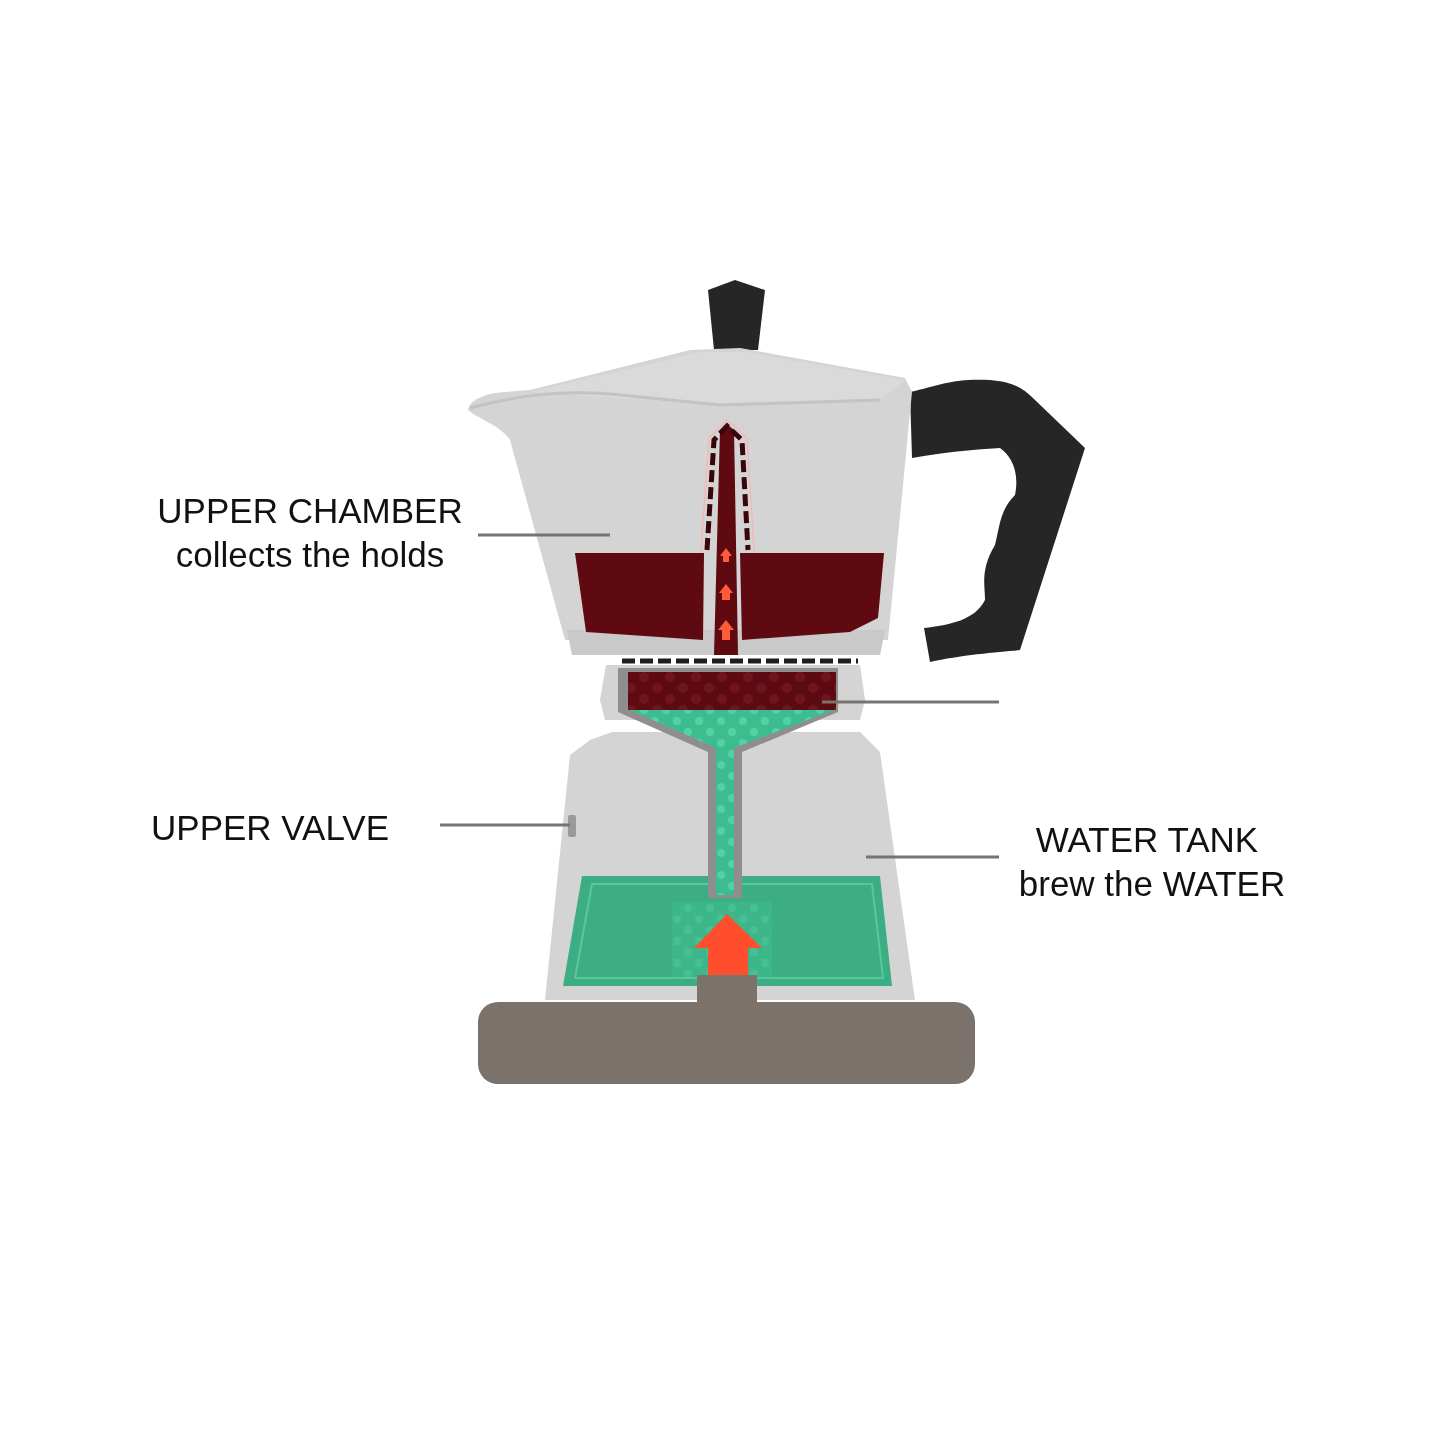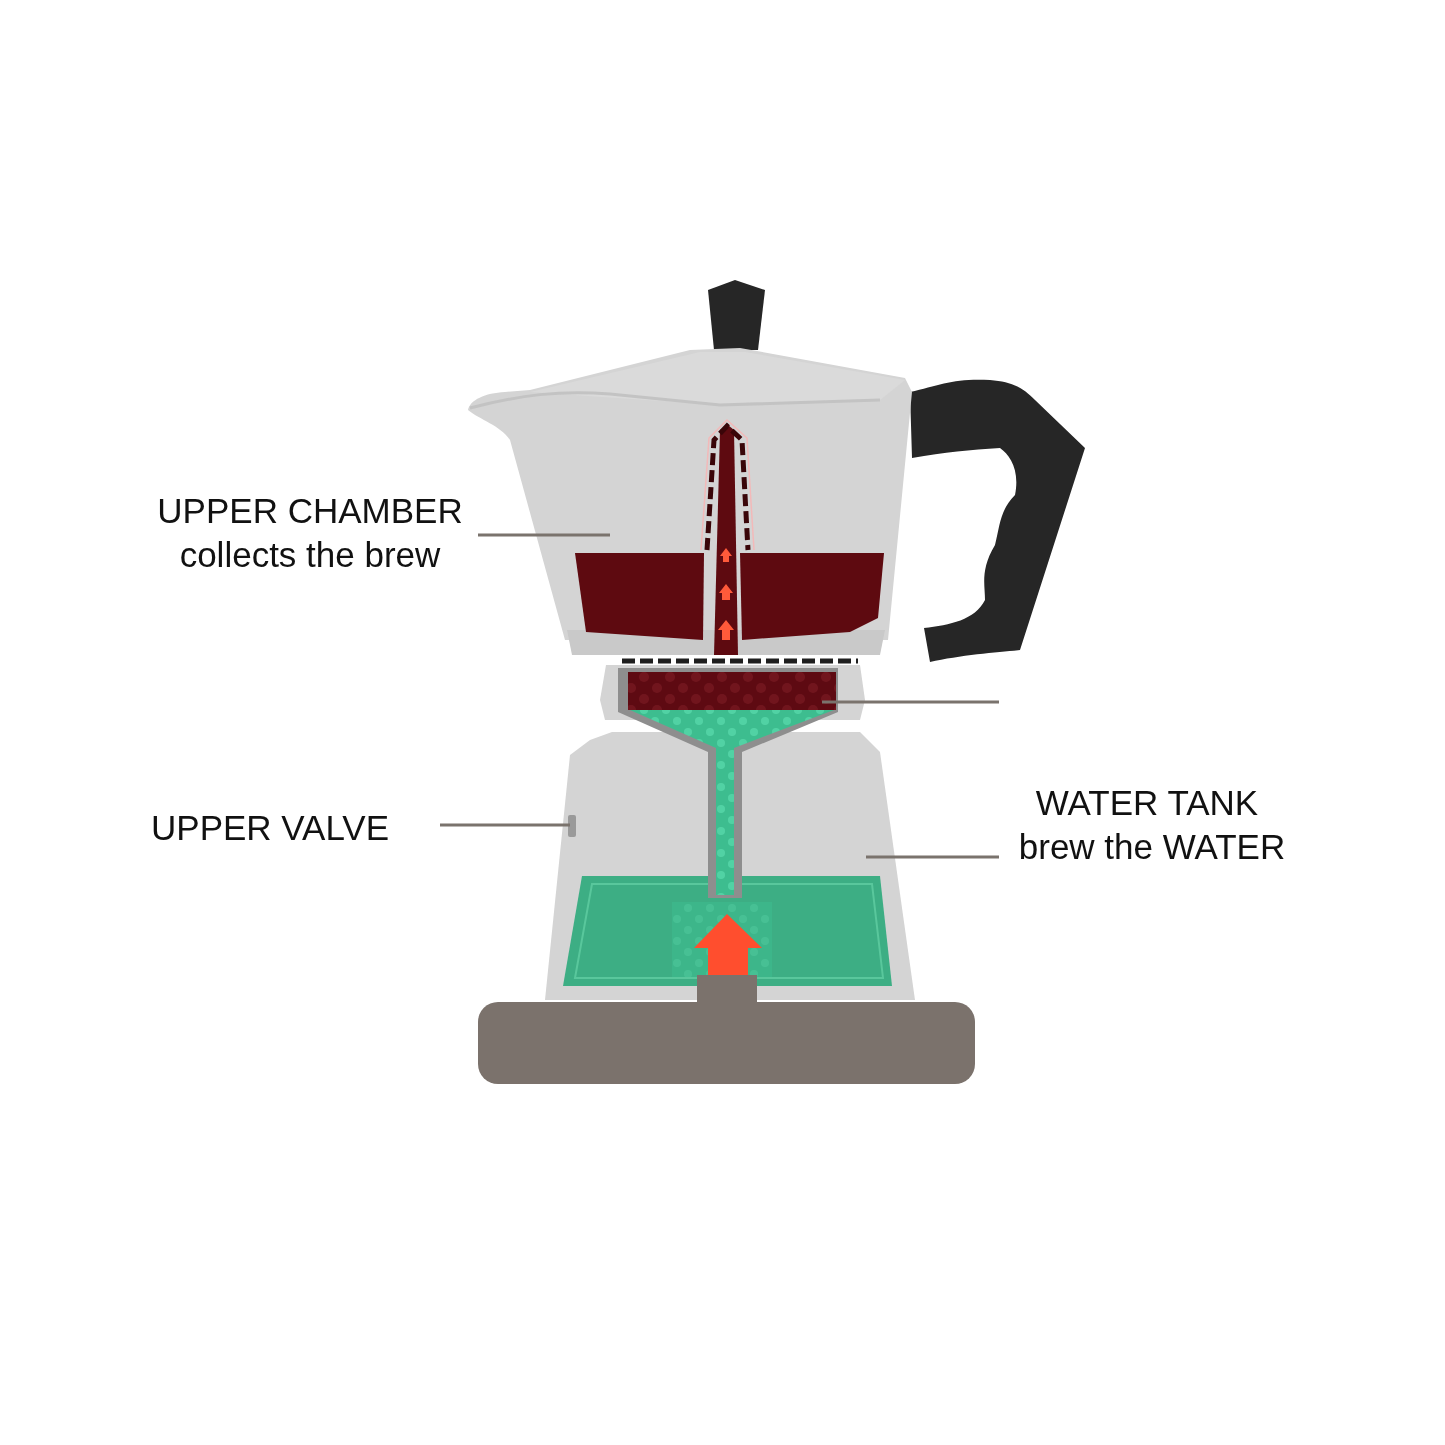--- a/index.html
+++ b/index.html
@@ -94,25 +94,25 @@
     <g stroke="#7a736d" stroke-width="3">
       <line x1="478" y1="535" x2="610" y2="535"></line>
       <line x1="822" y1="702" x2="999" y2="702"></line>
       <line x1="440" y1="825" x2="570" y2="825"></line>
       <line x1="866" y1="857" x2="999" y2="857"></line>
     </g>
   </svg>
 
   <div class="label" style="left:130px; top:489px; width:360px;">
     <span class="t">UPPER CHAMBER</span>
-    <span class="s">collects the brew</span>
+    <span class="s">collects the holds</span>
   </div>
 
 
   <div class="label" style="left:60px; top:806px; width:460px;">
     <span class="t" style="margin-left:-40px;">UPPER VALVE</span>
   </div>
 
-  <div class="label" style="left:992px; top:781px; width:320px;">
+  <div class="label" style="left:992px; top:818px; width:320px;">
     <span class="t" style="margin-left:-10px;">WATER TANK</span>
     <span class="s">brew the WATER</span>
   </div>
 </div>
 
 </body></html>

